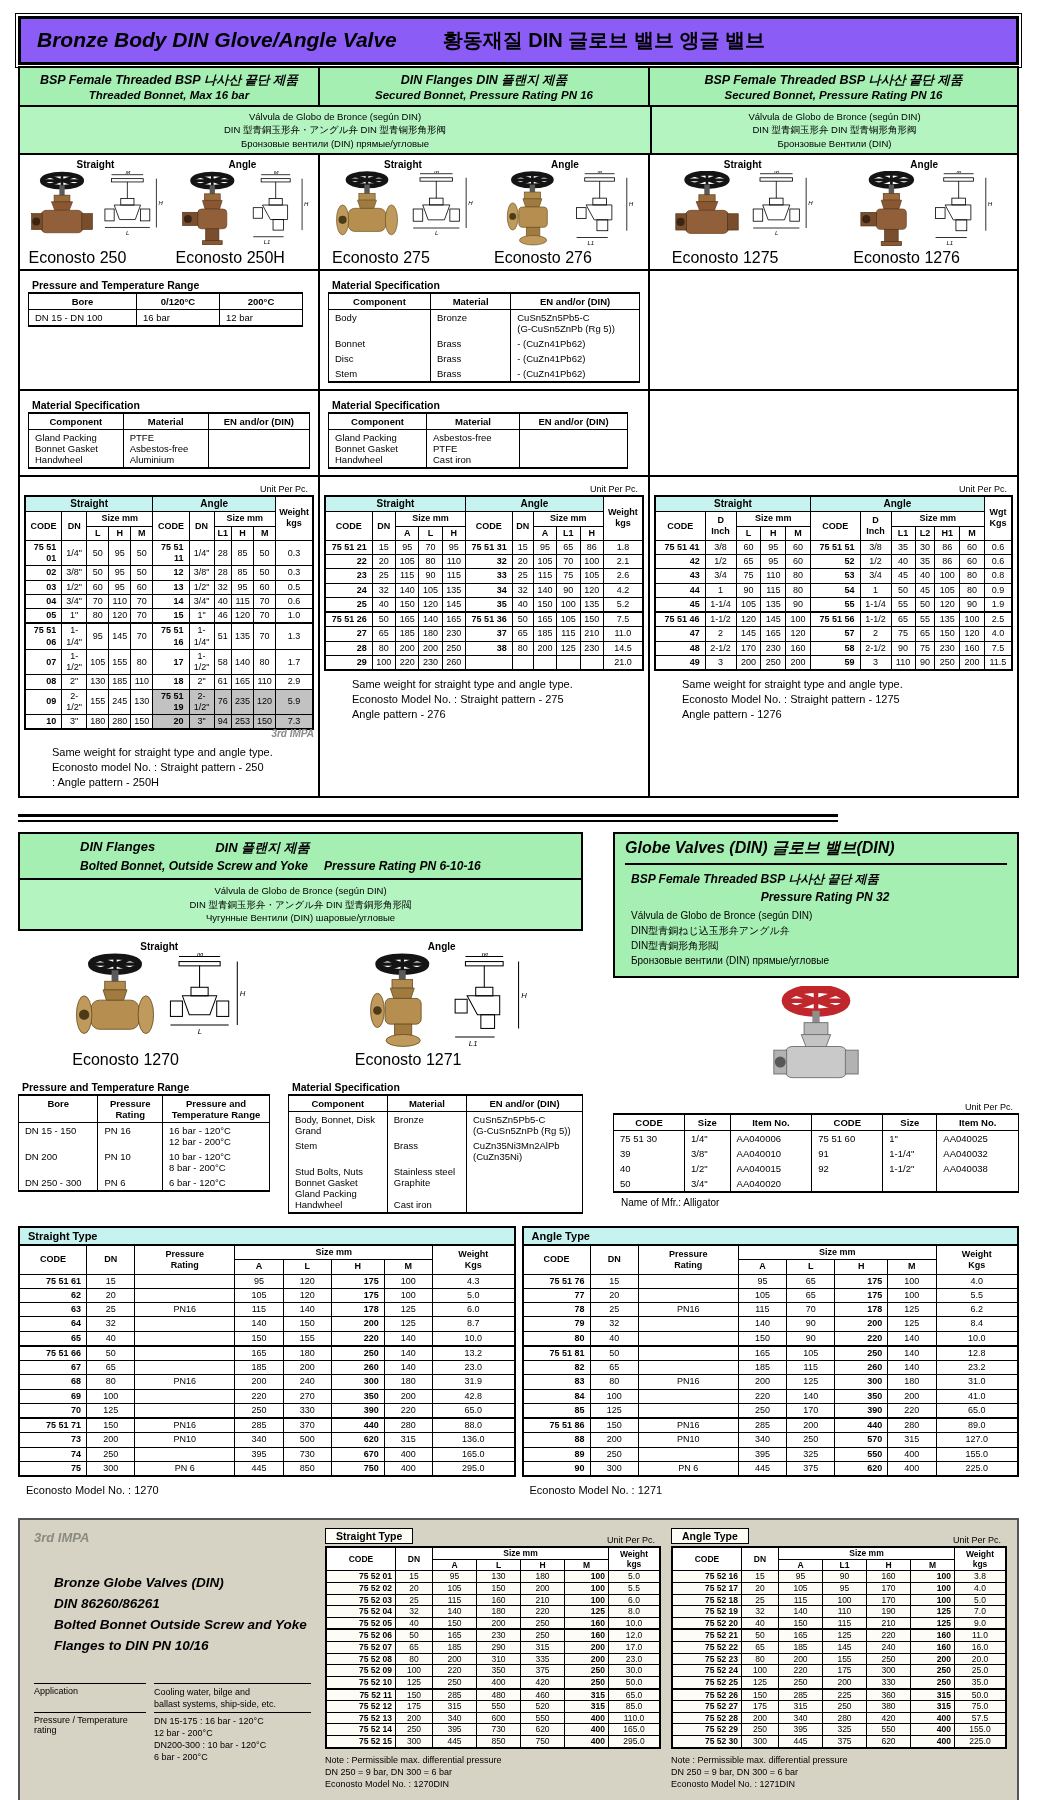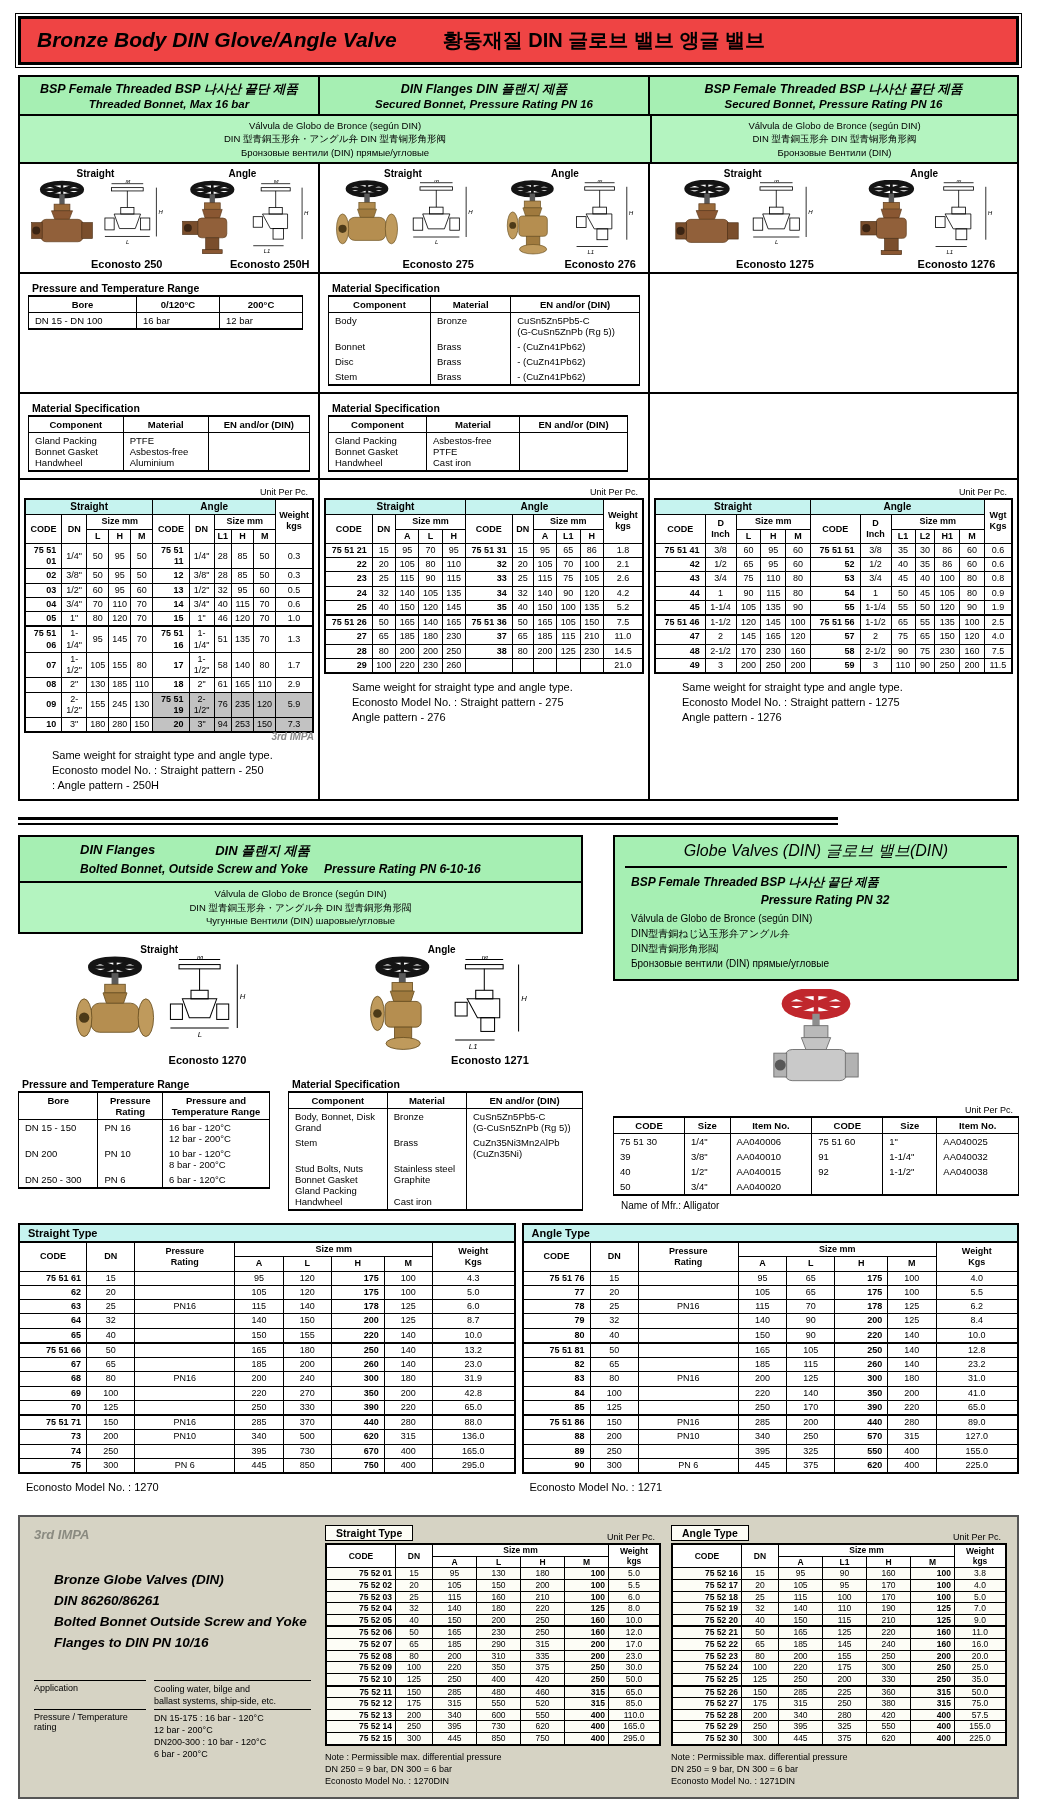--- a/index.html
+++ b/index.html
@@ -18,58 +18,58 @@
   .open { border-top:2px solid #000; border-bottom:2px solid #000; }
   .open th, .open td { border-left:1px solid #000; border-right:1px solid #000; font-size:9.5px; padding:2px 6px; text-align:center; vertical-align:top; white-space:pre-line; }
   .open thead th { border-bottom:1px solid #000; font-weight:bold; }
   .open td { text-align:left; }
   .tbl-title { font-weight:bold; font-size:10.5px; margin:2px 0 1px 4px; }
   .unit { font-size:9px; text-align:right; margin:2px 6px 1px 0; }
   .note { font-size:11px; white-space:pre-line; margin:6px 0 4px 28px; line-height:1.35; }
   .impa { color:#8a8a8a; font-size:10px; font-weight:bold; font-style:italic; text-align:right; margin-top:-2px; }
 
   
-  .title-bar { border:3px solid #000; outline:1px solid #000; outline-offset:2px; background:#ef4444;
-               padding:8px 16px; display:flex; gap:46px; align-items:baseline; margin-bottom:10px; }
+  .title-bar { border:3px solid #000; outline:1px solid #000; outline-offset:2px; background:#8b5cf6;
+               padding:8px 16px; display:flex; gap:46px; align-items:baseline; margin-bottom:1px; }
   .title-en { font-size:21px; font-weight:bold; font-style:italic; }
   .title-ko { font-size:20px; font-weight:bold; }
 
   
   .sec1 { border:2px solid #000; }
   .s1-row { display:grid; grid-template-columns:300px 330px 1fr; }
   .gcell { background:#a6efb3; border-right:2px solid #000; border-bottom:2px solid #000; padding:4px 6px; text-align:center; }
   .gcell:last-child { border-right:none; }
   .gcell .l1 { font-size:12.5px; font-weight:bold; font-style:italic; }
   .gcell .l2 { font-size:11.5px; font-weight:bold; font-style:italic; }
   .lang-band { background:#b4f4c0; border-bottom:2px solid #000; font-size:9.5px; text-align:center; white-space:pre-line; padding:3px 4px; line-height:1.4; }
   .lang-band.rt { border-left:2px solid #000; }
   .lang-merge { grid-column:1 / span 2; }
   .imgs { border-right:2px solid #000; padding:4px 2px 2px; }
   .imgs:last-child { border-right:none; }
   .pair-row { display:flex; justify-content:space-around; }
   .pair { text-align:center; }
   .pair-label { font-size:10px; font-weight:bold; margin-bottom:1px; }
   .pair-imgs { display:flex; gap:2px; align-items:flex-end; }
-  .model { font-size:11px; font-weight:bold; text-align:right; margin-top:2px; }
+  .model { font-size:16px; font-weight:normal; text-align:left; margin-top:2px; }
   .midband { border-top:2px solid #000; }
   .mb-grid { display:grid; grid-template-columns:300px 330px 1fr; }
   .mb-cell { padding:6px 8px; }
   .bdr { border-right:2px solid #000; }
   .t-wrap { padding:5px 4px 2px; border-right:2px solid #000; border-top:2px solid #000; }
   .t-wrap:last-child { border-right:none; }
 
   
   .dbl-rule { border-top:3px solid #000; border-bottom:2px solid #000; height:3px; margin:16px 0 10px; width:820px; }
   .s2-top { display:grid; grid-template-columns:565px 1fr; gap:30px; }
   .s2-greenbox { border:2px solid #000; background:#a6efb3; }
   .s2-greenbox .h1 { padding:5px 10px 2px 60px; display:flex; gap:60px; font-size:13px; font-weight:bold; font-style:italic; }
   .s2-greenbox .h2 { padding:0 10px 5px 60px; display:flex; gap:16px; font-size:12px; font-weight:bold; font-style:italic; }
   .s2-langband { border:2px solid #000; border-top:none; background:#b4f4c0; text-align:center; font-size:9.5px; white-space:pre-line; line-height:1.45; padding:4px; }
   .globebox { border:2px solid #000; background:#a6efb3; padding:4px 10px 8px; }
-  .globebox .gt { font-size:16px; font-weight:normal; font-style:italic; text-align:center; border-bottom:2px solid #000; padding-bottom:4px; margin-bottom:6px; }
+  .globebox .gt { font-size:16px; font-weight:bold; font-style:italic; text-align:left; border-bottom:2px solid #000; padding-bottom:4px; margin-bottom:6px; }
   .globebox .gs1 { font-size:12px; font-weight:bold; font-style:italic; margin:2px 0 2px 6px; }
   .globebox .gs2 { font-size:12px; font-weight:bold; font-style:italic; margin:0 0 4px 18px;text-align:center; }
   .globebox .glang { font-size:10px; white-space:pre-line; line-height:1.5; margin-left:6px; }
   .s2-tables { display:grid; grid-template-columns:1fr 1fr; gap:6px; margin-top:12px; }
   .bar-head { background:#c6f3ef; border:2px solid #000; border-bottom:none; font-weight:bold; font-size:11px; padding:2px 8px; }
   .mfr { font-size:10px; margin:4px 0 0 8px; }
 
   
   .sec3 { background:#d6d3c4; border:2px solid #555; margin-top:16px; padding:8px 10px 10px; display:grid; grid-template-columns:285px 1fr 1fr; gap:10px; }
   .s3-info { padding:2px 4px; }

